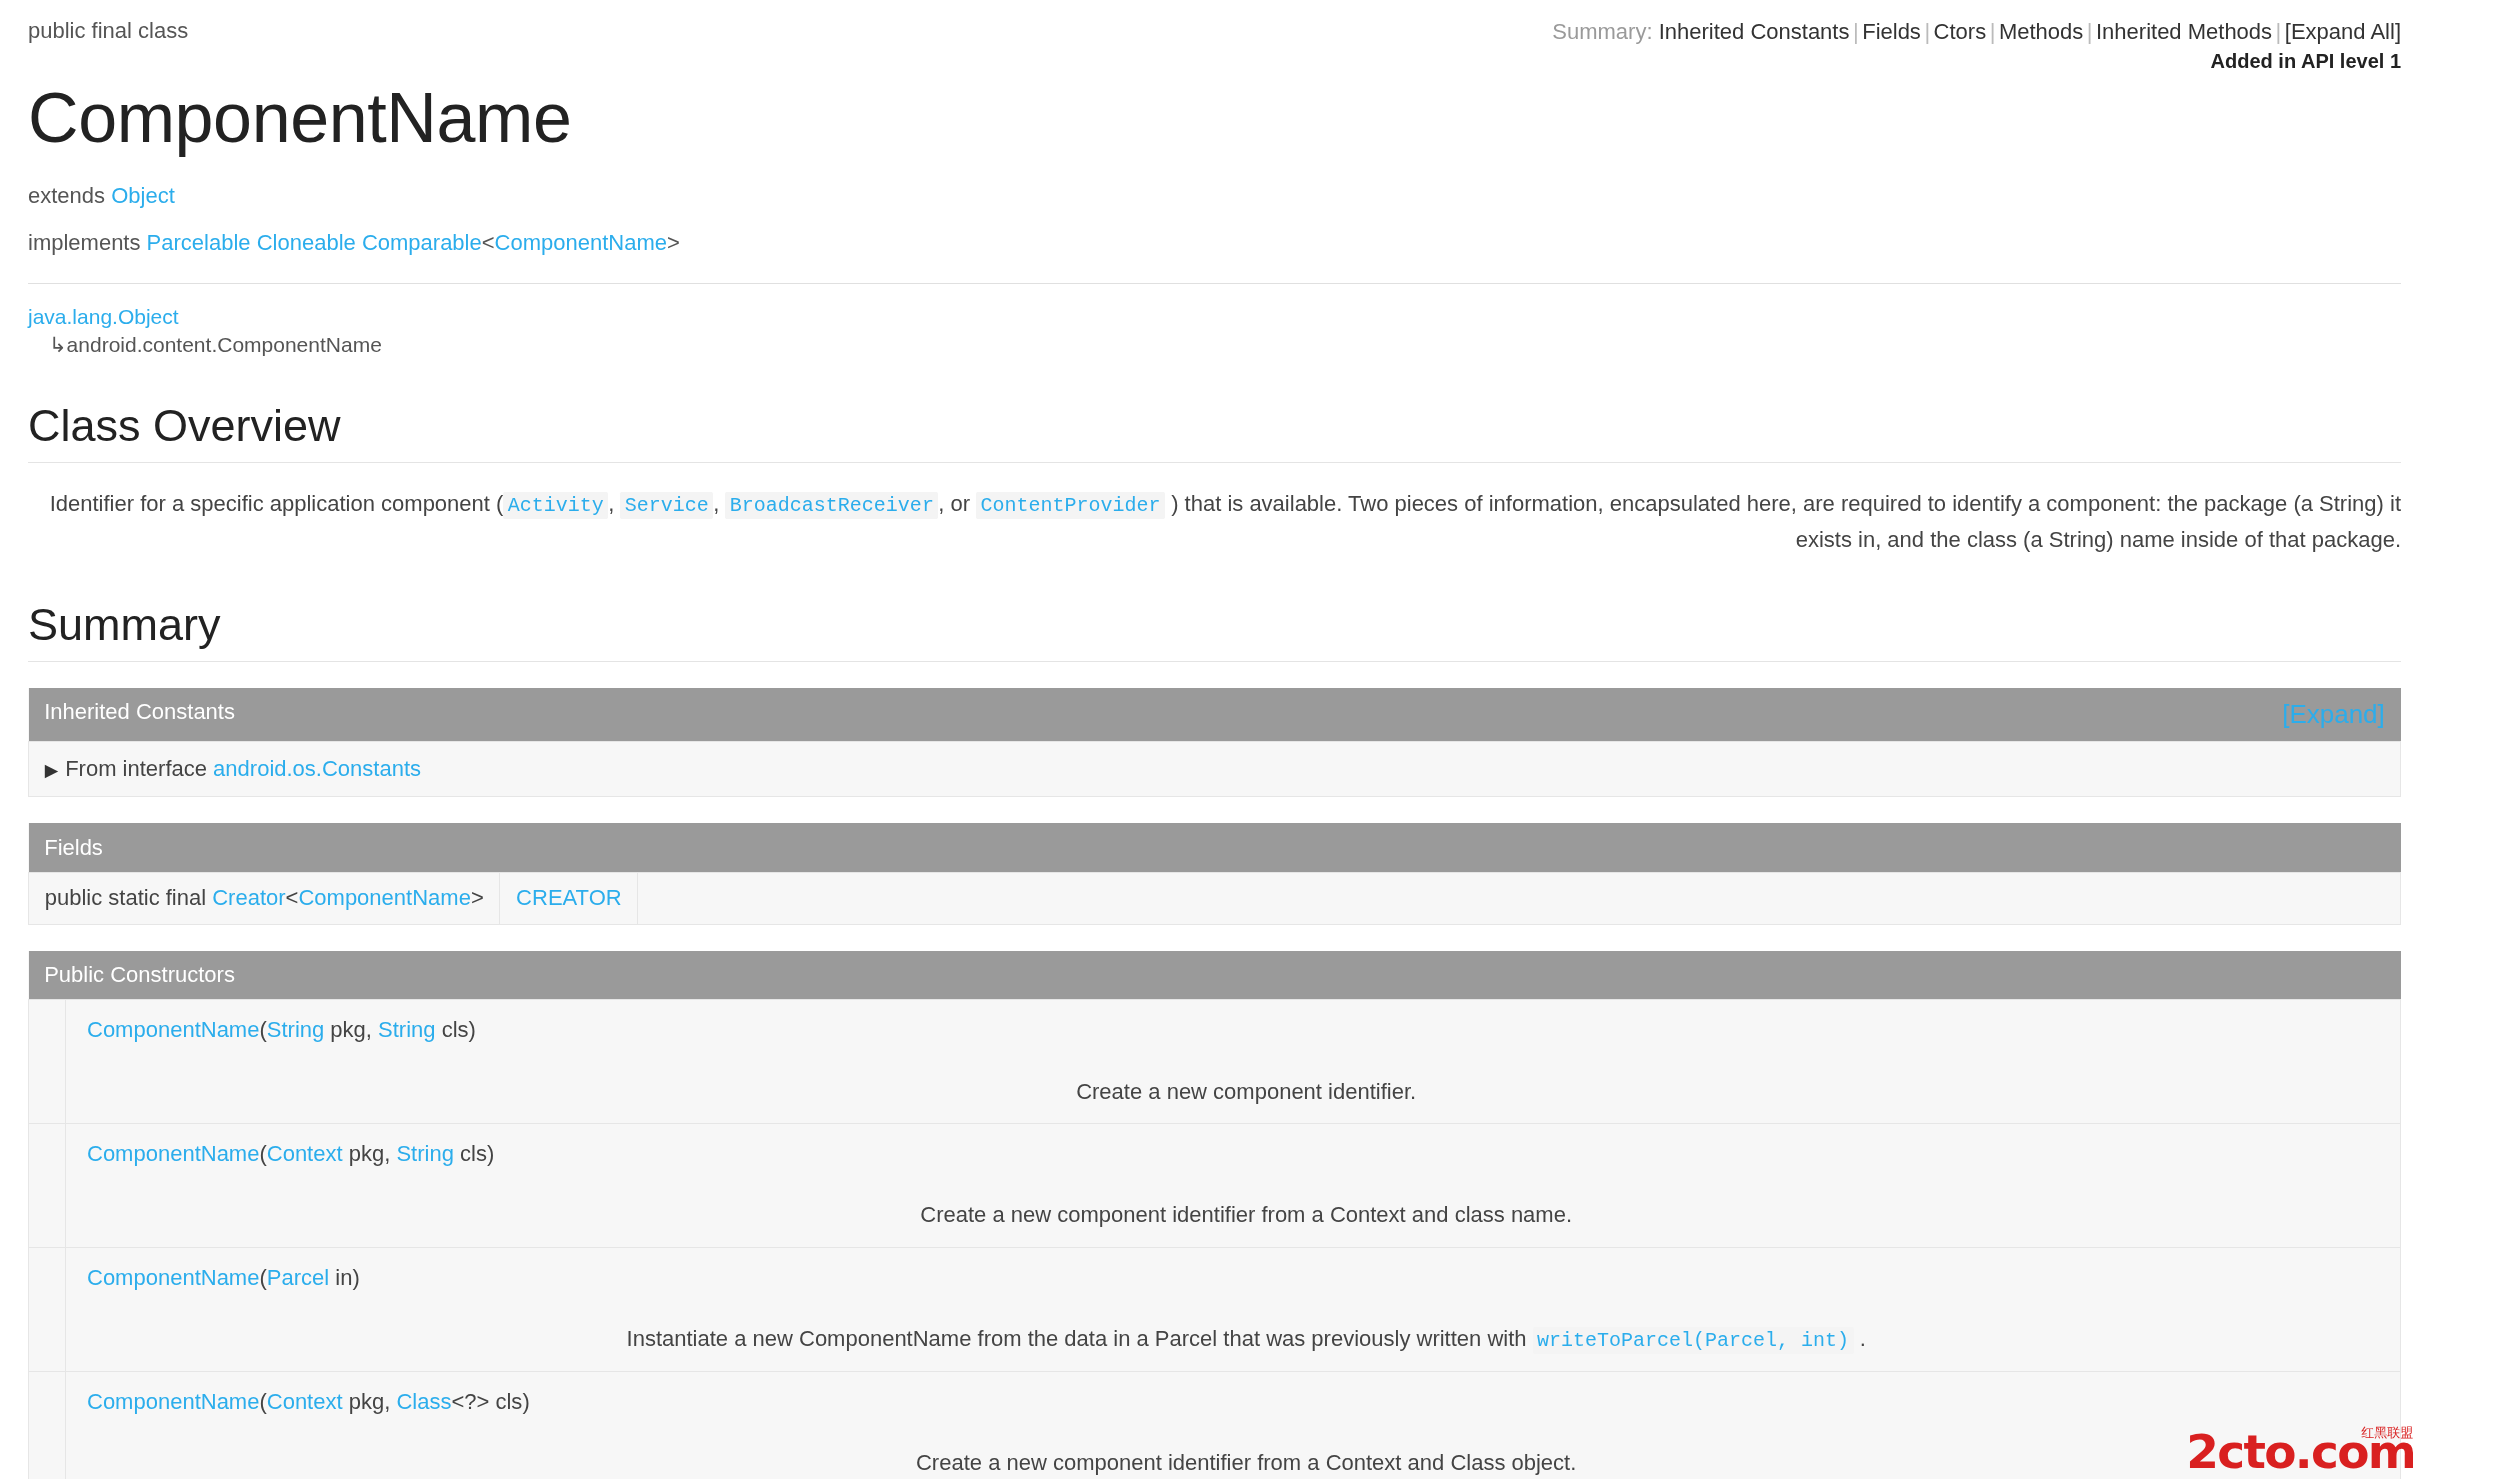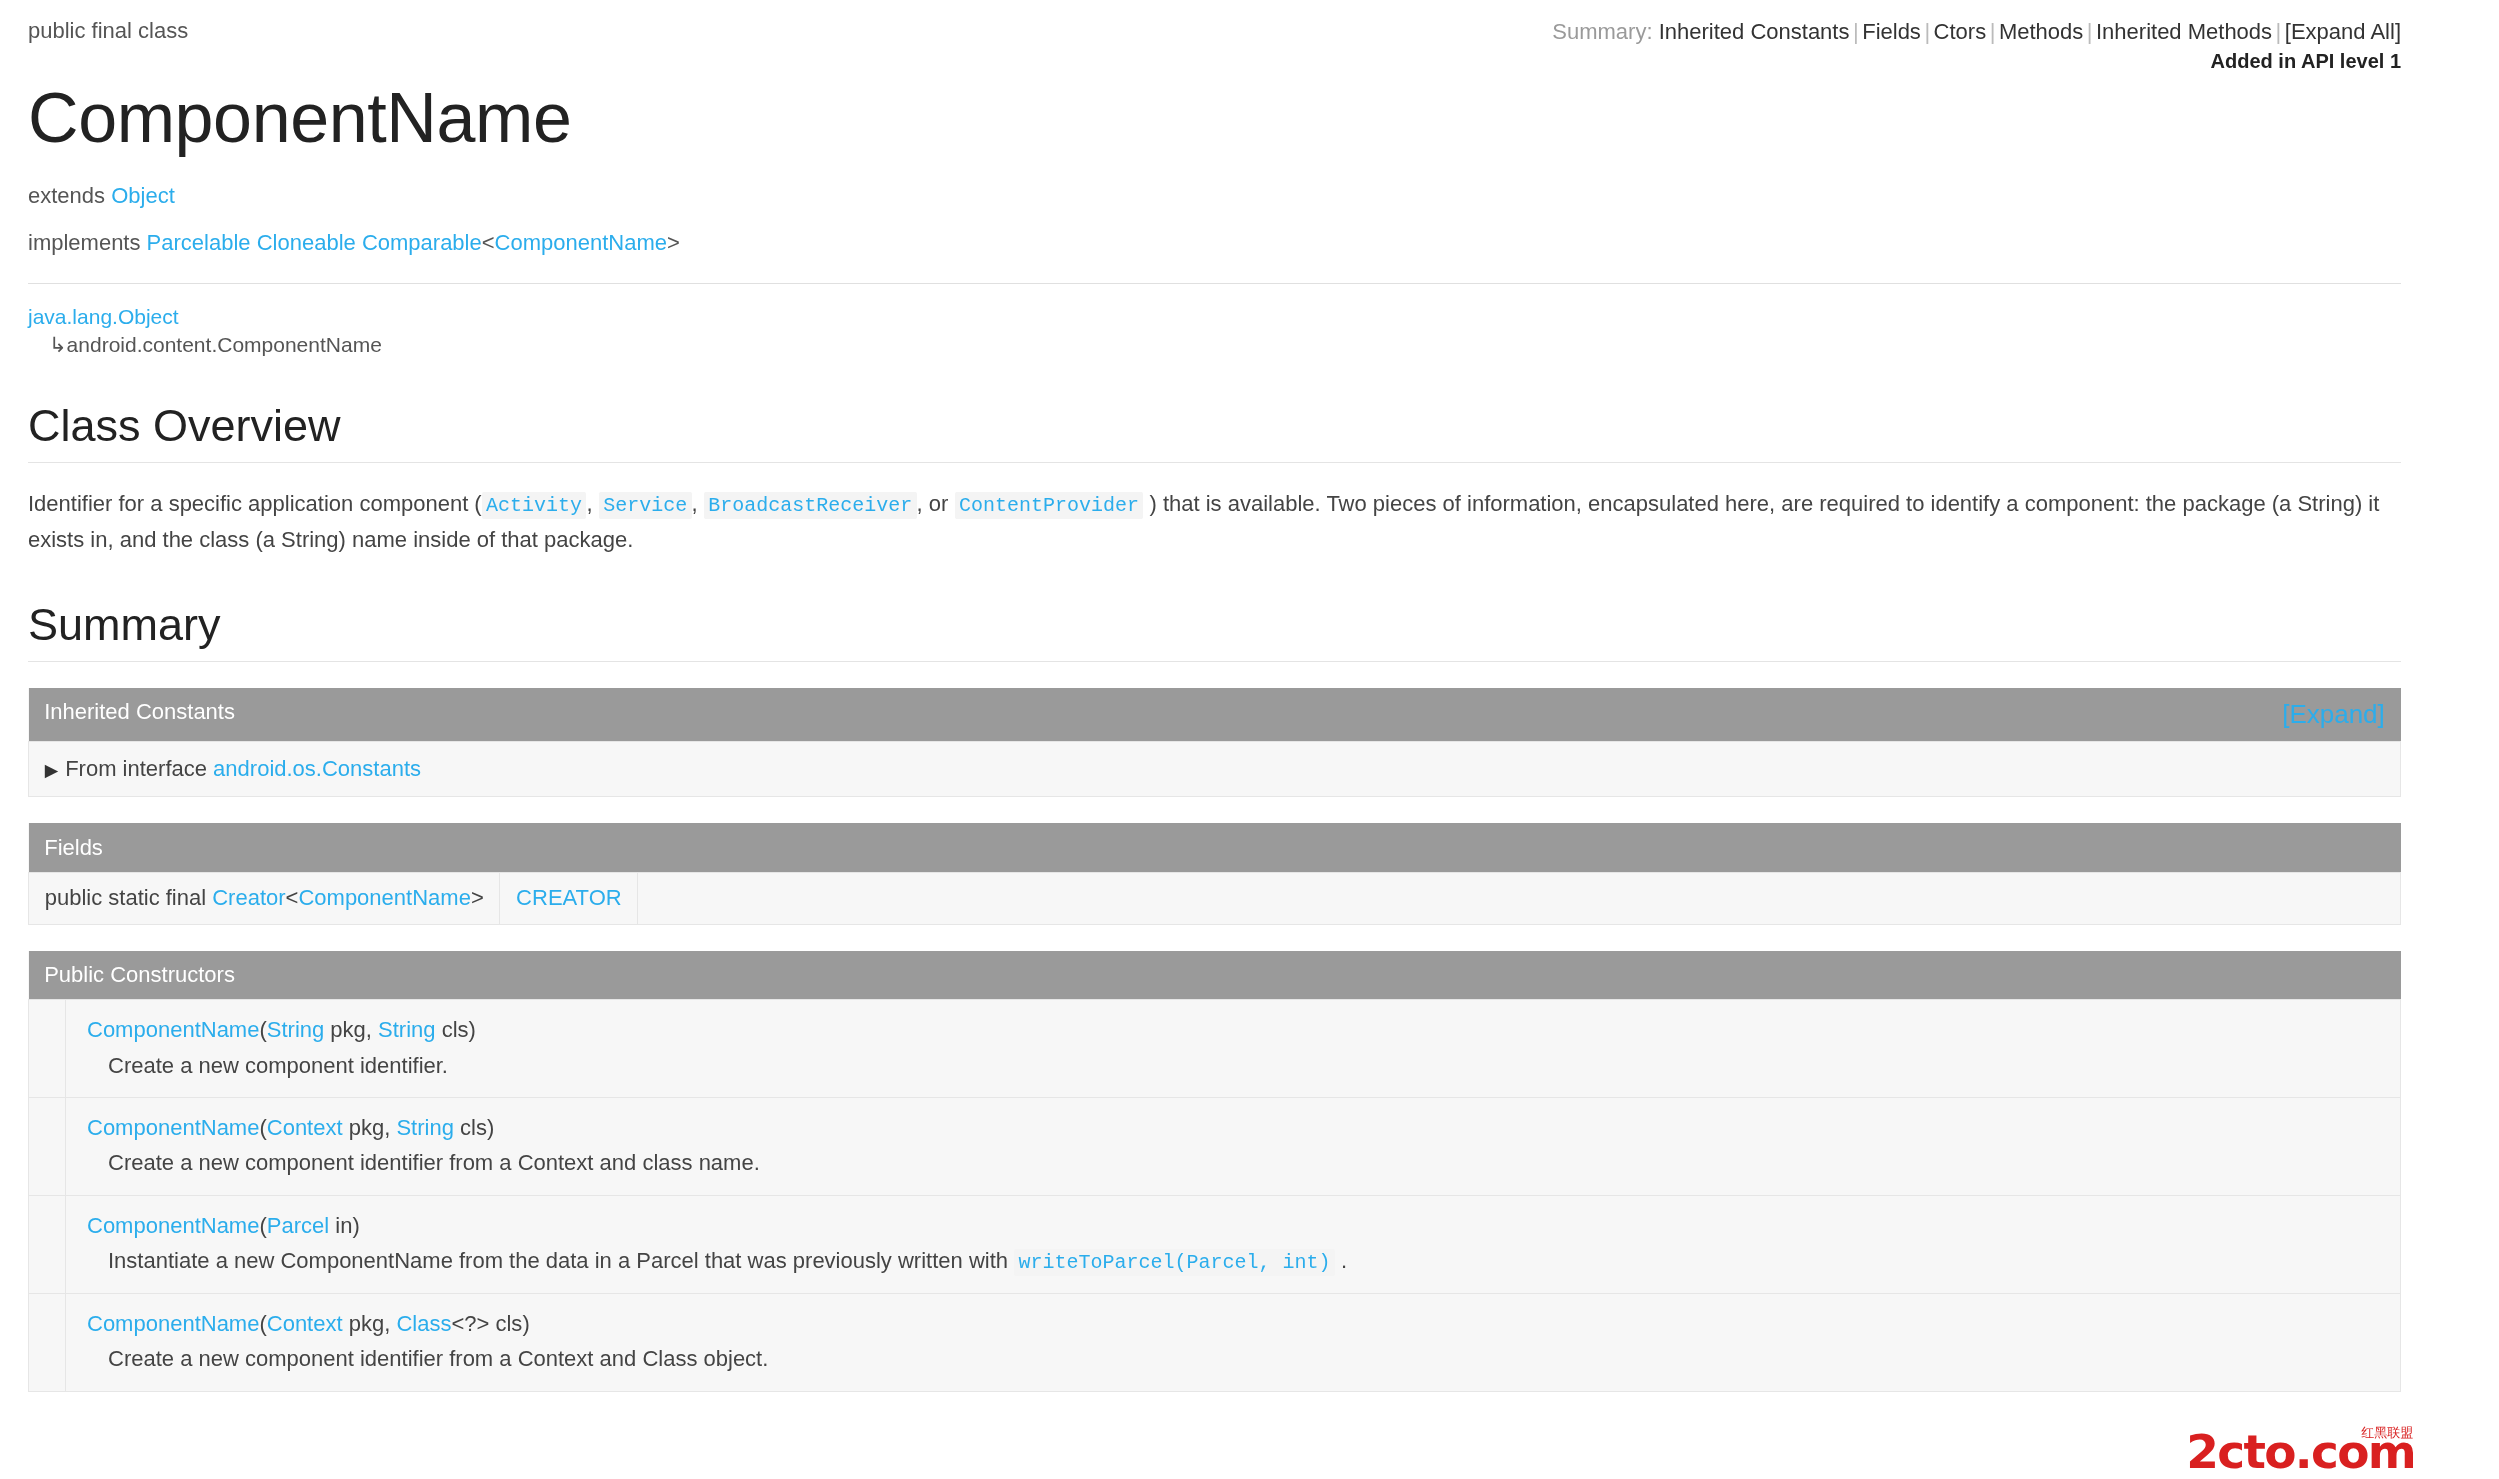--- a/index.html
+++ b/index.html
@@ -101,22 +101,23 @@
     margin: 40px 0 0 0;
     padding-bottom: 8.7px;
     border-bottom: 0.9px solid #e4e4e4;
     line-height: 1.2;
   }
 
   p.overview {
     font-size: 22px;
     line-height: 1.62;
     color: #444444;
-    margin: 23px 8px 0 0;
+    margin: 23px 0 0 0;
     max-width: 2446px;
+    text-align: right;
   }
   code.inline {
     font-family: "Liberation Mono", monospace;
     font-size: 20px;
     color: #2badec;
     background: #f4f4f4;
     padding: 1.7px 4.4px;
     border-radius: 1.7px;
     white-space: nowrap;
   }
@@ -170,23 +171,24 @@
   
   td.col-spacer { width: 37px; padding: 0; }
   .ctor-sig {
     font-size: 22px;
     color: #444444;
     line-height: 1.3;
   }
   .ctor-desc {
     font-size: 22px;
     color: #444444;
-    margin-top: 6px;
+    margin-top: 32px;
     padding-left: 21px;
     line-height: 1.4;
+    text-align: center;
   }
   td.ctor-cell { padding: 15.7px 15.7px 15.7px 21px; }
 
   
   .watermark {
     position: absolute;
     right: 14px;
     bottom: 5.2px;
     user-select: none;
     line-height: 1;

